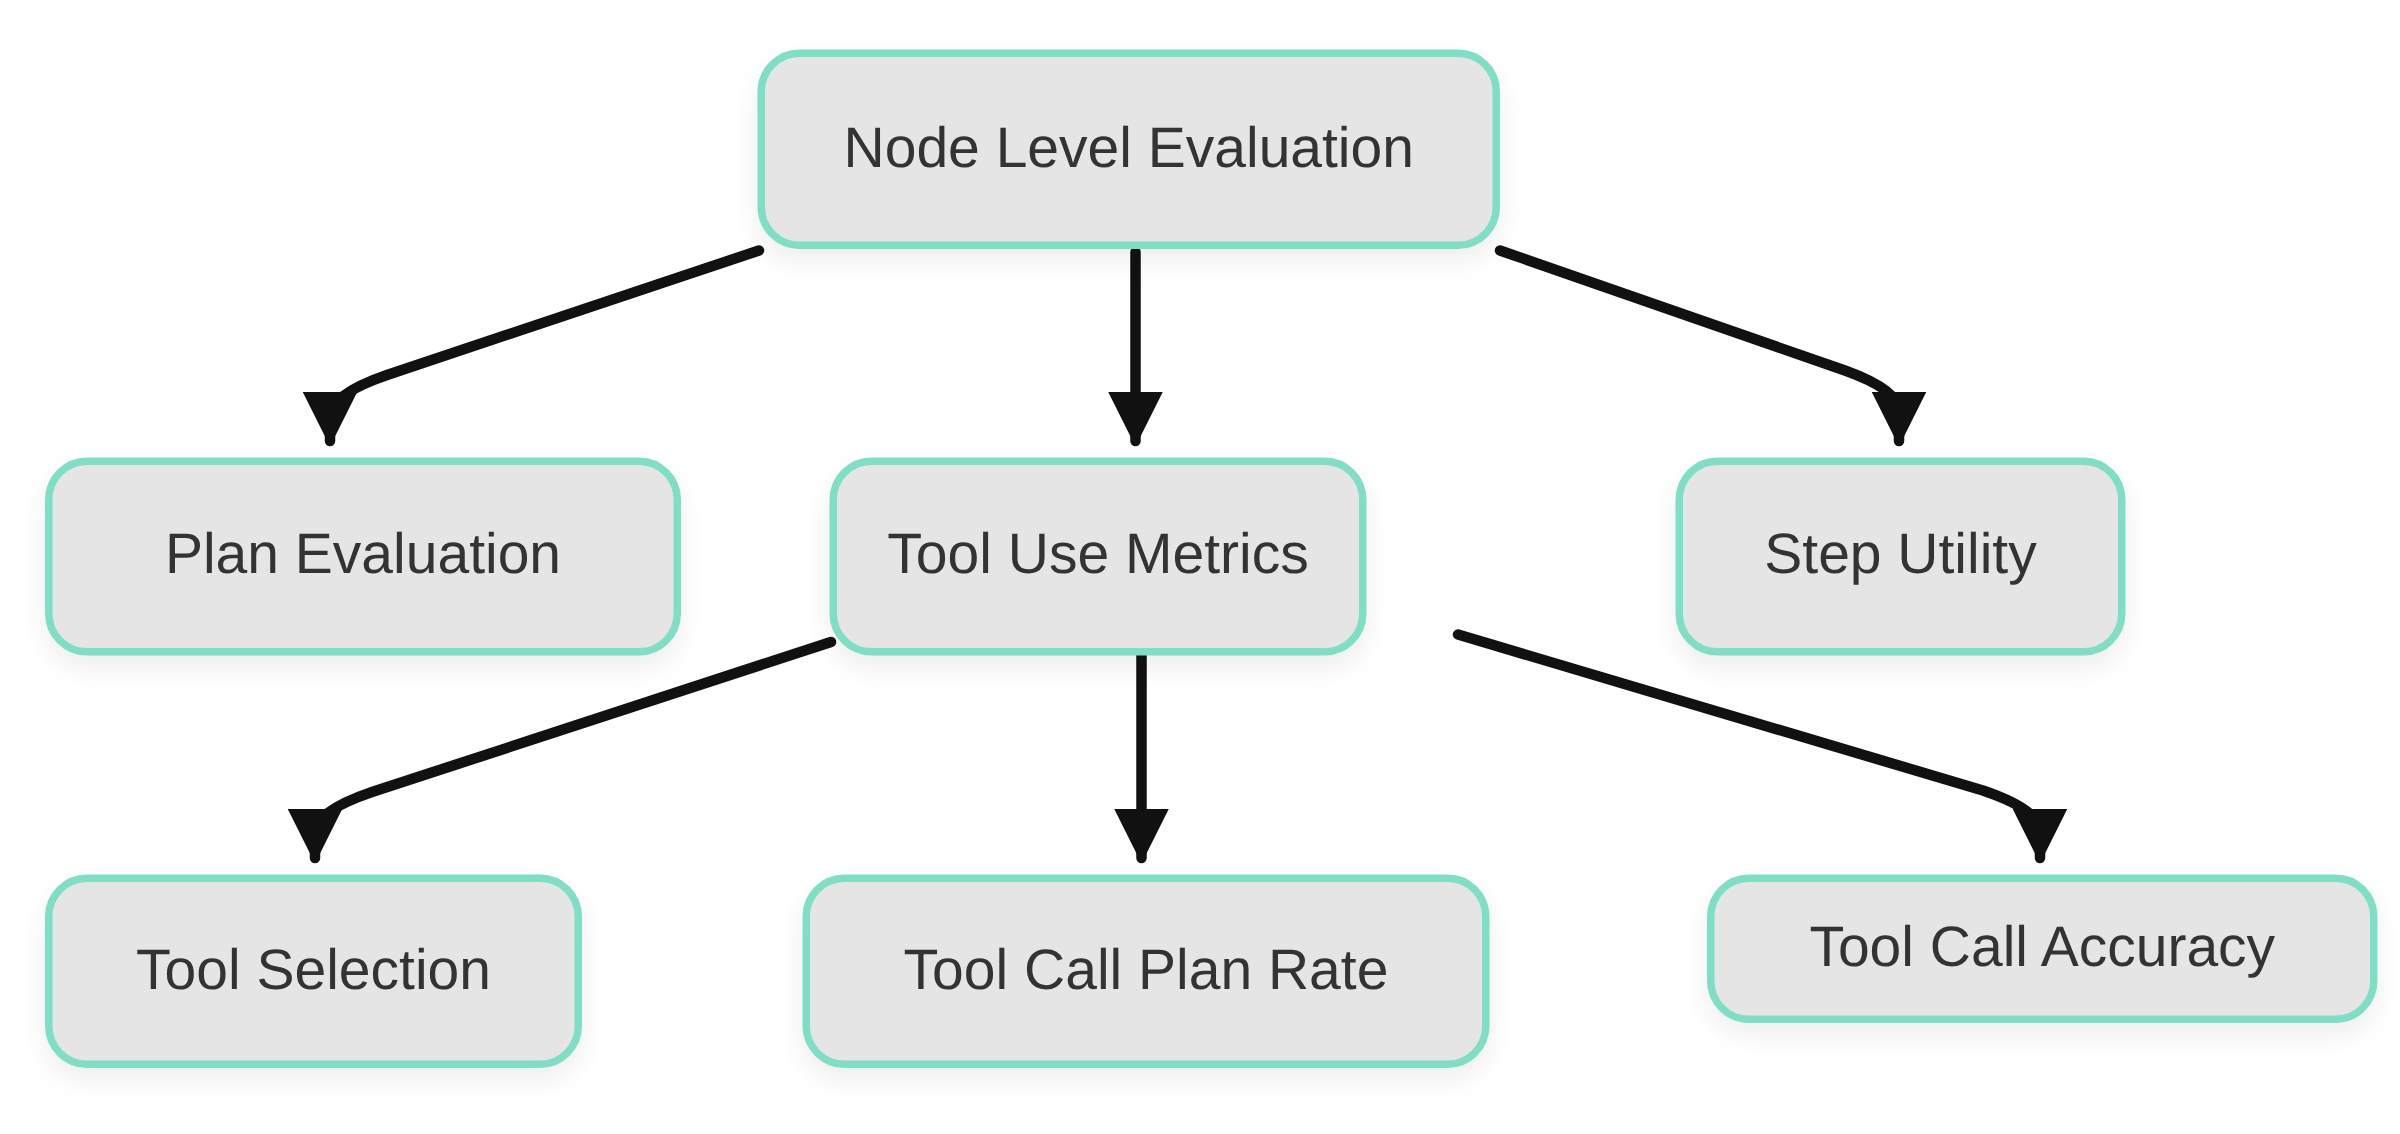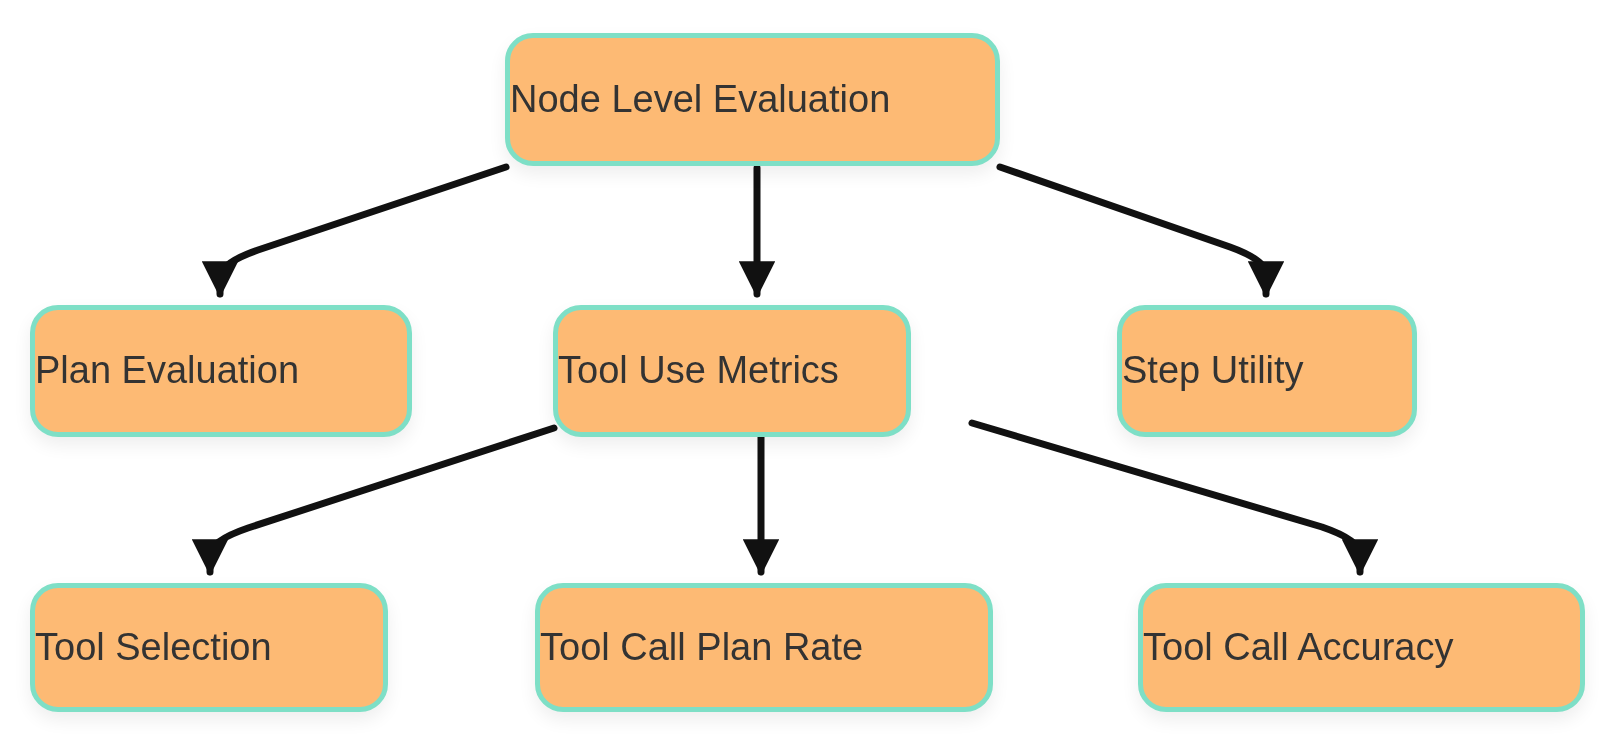--- a/index.html
+++ b/index.html
@@ -16,24 +16,24 @@
     overflow:hidden;
     font-family:"Liberation Sans", sans-serif;
   }
   .edges{
     position:absolute;left:0;top:0;width:1600px;height:756px;
     pointer-events:none;
   }
   .node{
     position:absolute;
     box-sizing:border-box;
-    background:#fdba74;
+    background:#e5e5e5;
     border:5px solid var(--accent);
     border-radius:28px;
-    display:flex;align-items:center;
+    display:flex;align-items:center;justify-content:center;
     box-shadow:0 8px 18px rgba(0,0,0,0.07);
     color:var(--text);
     font-size:38px;
     line-height:1.1;
     white-space:nowrap;
   }
   .node span{display:block;}
 </style>
 </head>
 <body>
@@ -53,37 +53,37 @@
       <path d="M 554 428 L 248 528 Q 210 541 210 555 L 210 572" marker-end="url(#arrowhead)" stroke="#111111"></path>
       <path d="M 761 437 L 761 572" marker-end="url(#arrowhead)" stroke="#111111"></path>
       <path d="M 972 423 L 1322 527 Q 1360 540 1360 554 L 1360 572" marker-end="url(#arrowhead)" stroke="#111111"></path>
     </g>
   </svg>
 
   <div class="node" style="left:505px;top:33px;width:495px;height:133px">
     <span>Node Level Evaluation</span>
   </div>
 
-  <div class="node" style="left:30px;top:305px;width:382px;height:132px">
+  <div class="node" style="left:30px;top:305px;width:424px;height:132px">
     <span>Plan Evaluation</span>
   </div>
 
   <div class="node" style="left:553px;top:305px;width:358px;height:132px">
     <span>Tool Use Metrics</span>
   </div>
 
   <div class="node" style="left:30px;top:583px;width:358px;height:129px">
     <span>Tool Selection</span>
   </div>
 
   <div class="node" style="left:1117px;top:305px;width:300px;height:132px">
     <span>Step Utility</span>
   </div>
 
   <div class="node" style="left:535px;top:583px;width:458px;height:129px">
     <span>Tool Call Plan Rate</span>
   </div>
 
-  <div class="node" style="left:1138px;top:583px;width:447px;height:129px">
+  <div class="node" style="left:1138px;top:583px;width:447px;height:99px">
     <span>Tool Call Accuracy</span>
   </div>
 
 </div>
 
 </body></html>

